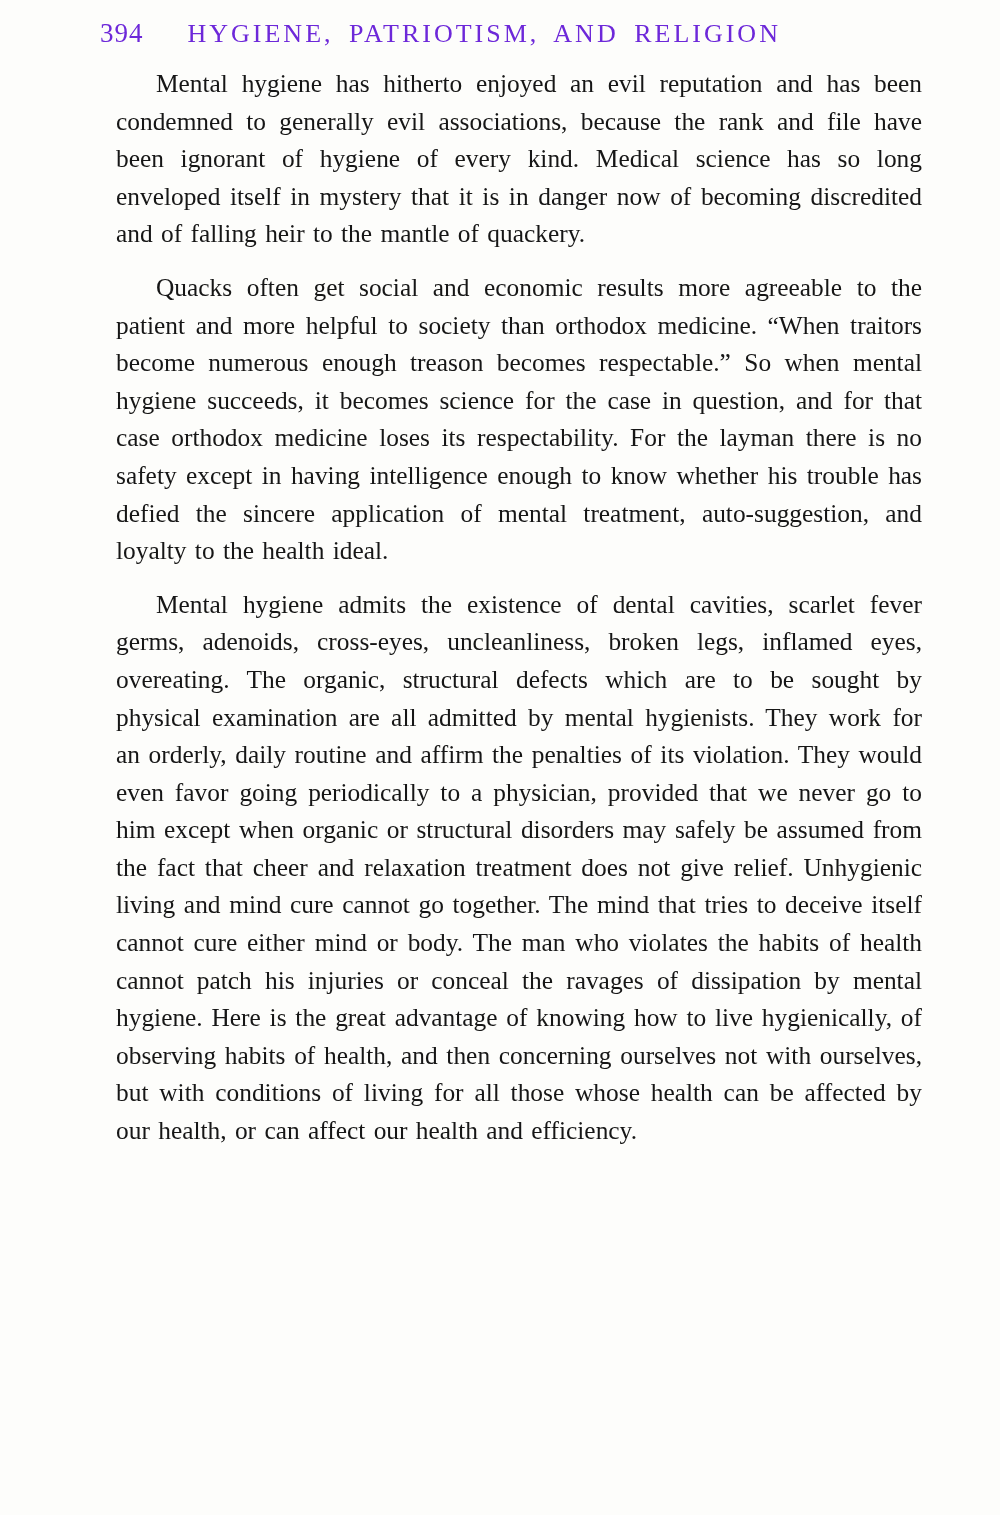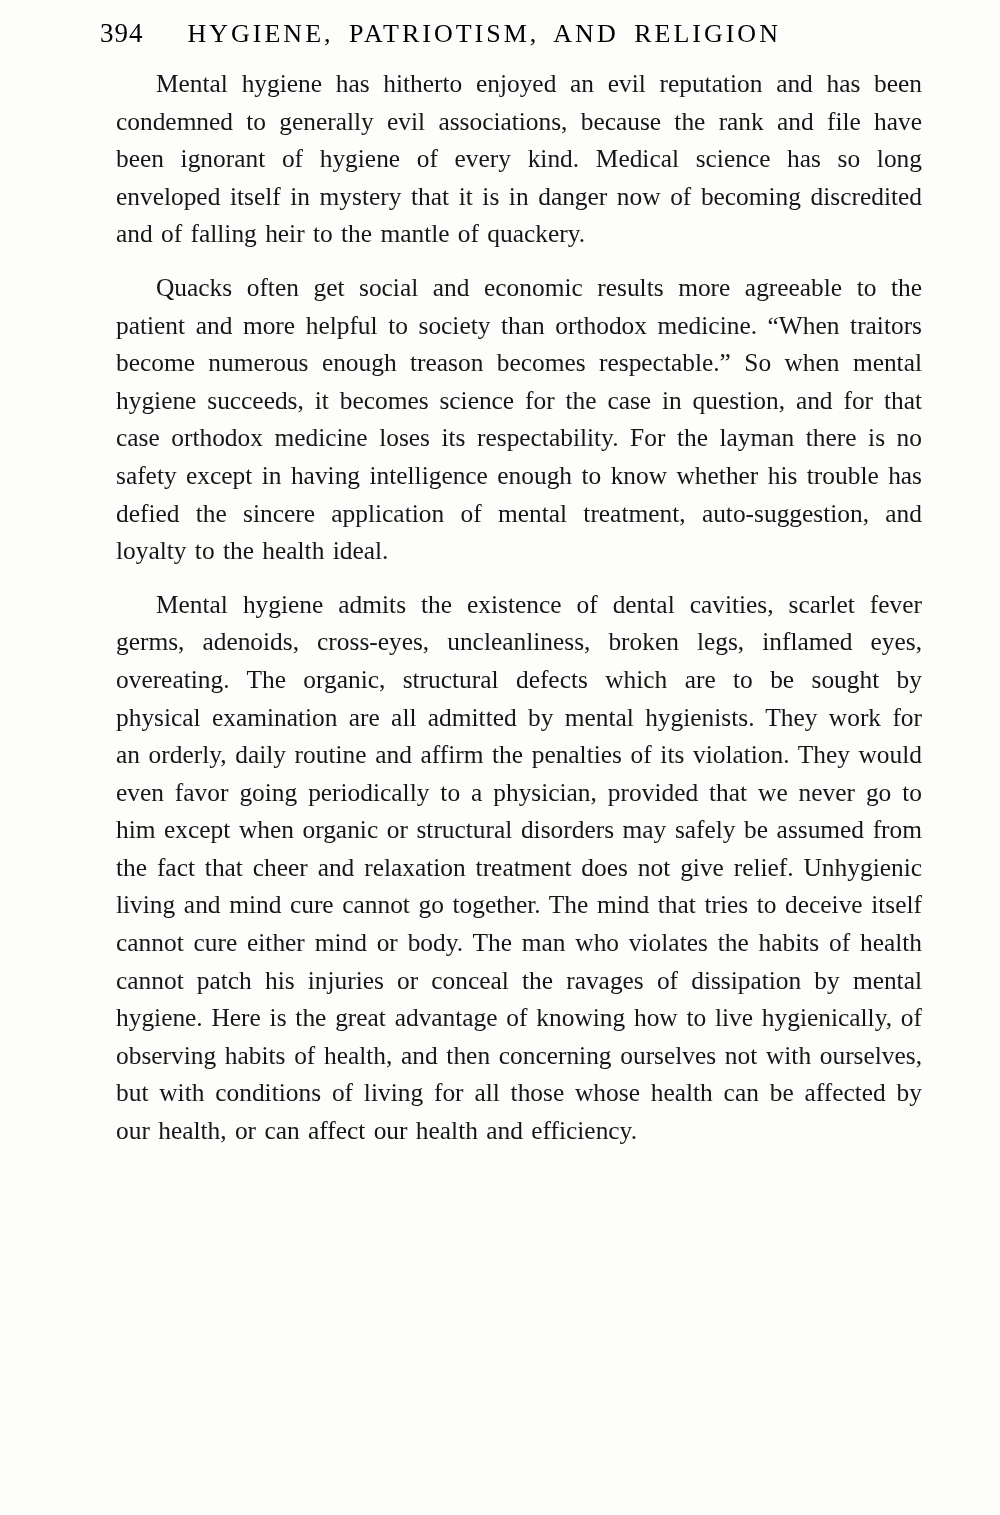--- a/index.html
+++ b/index.html
@@ -17,21 +17,21 @@
     font-family: "Liberation Serif", "DejaVu Serif", serif;
     box-sizing: border-box;
     padding: 18px 62px 30px 100px;
     overflow: hidden;
   }
   .running-head {
     display: flex;
     align-items: center;
     font-size: 27px;
     margin-bottom: 1px;
-    color: #000000;
+    color: #6d28d9;
   }
   .page-number {
     font-size: 27px;
     letter-spacing: 1px;
     margin-right: 44px;
   }
   .running-title {
     letter-spacing: 3px;
     word-spacing: 6px;
     font-size: 26px;

